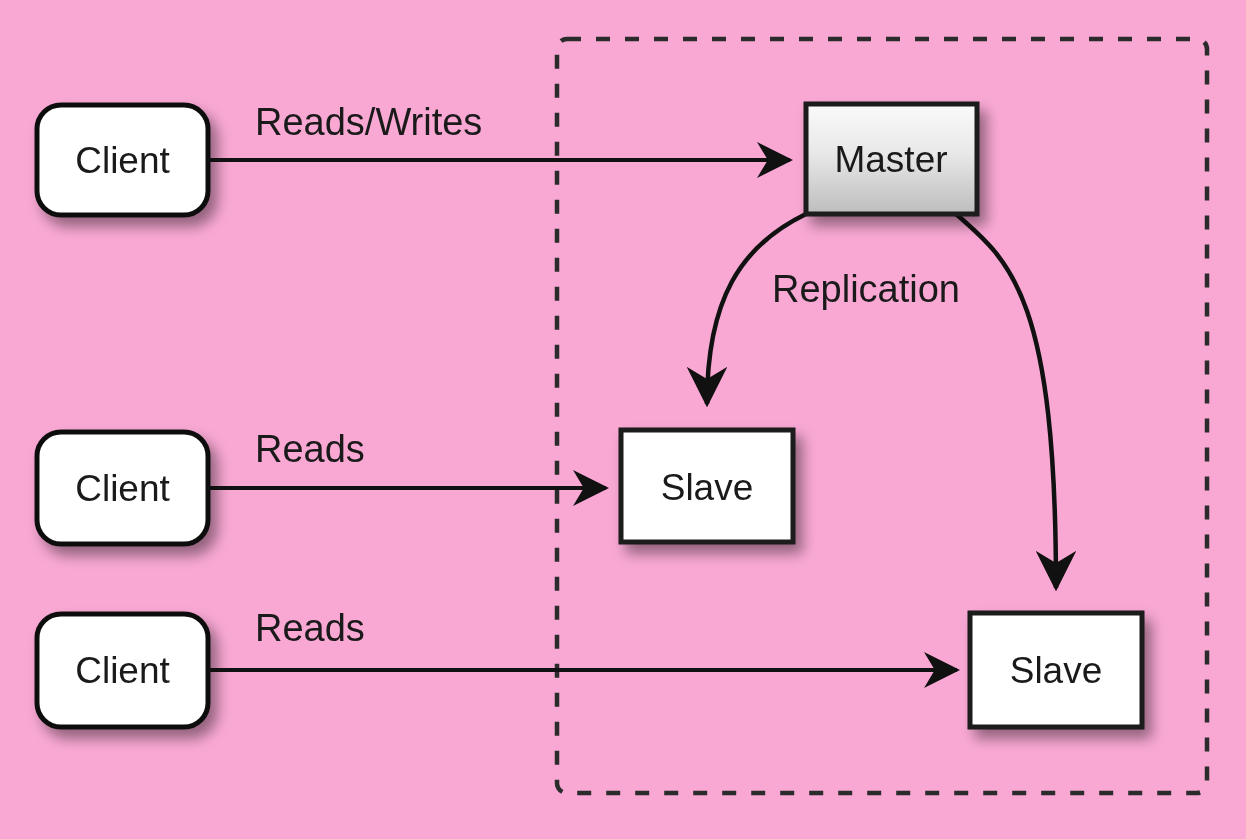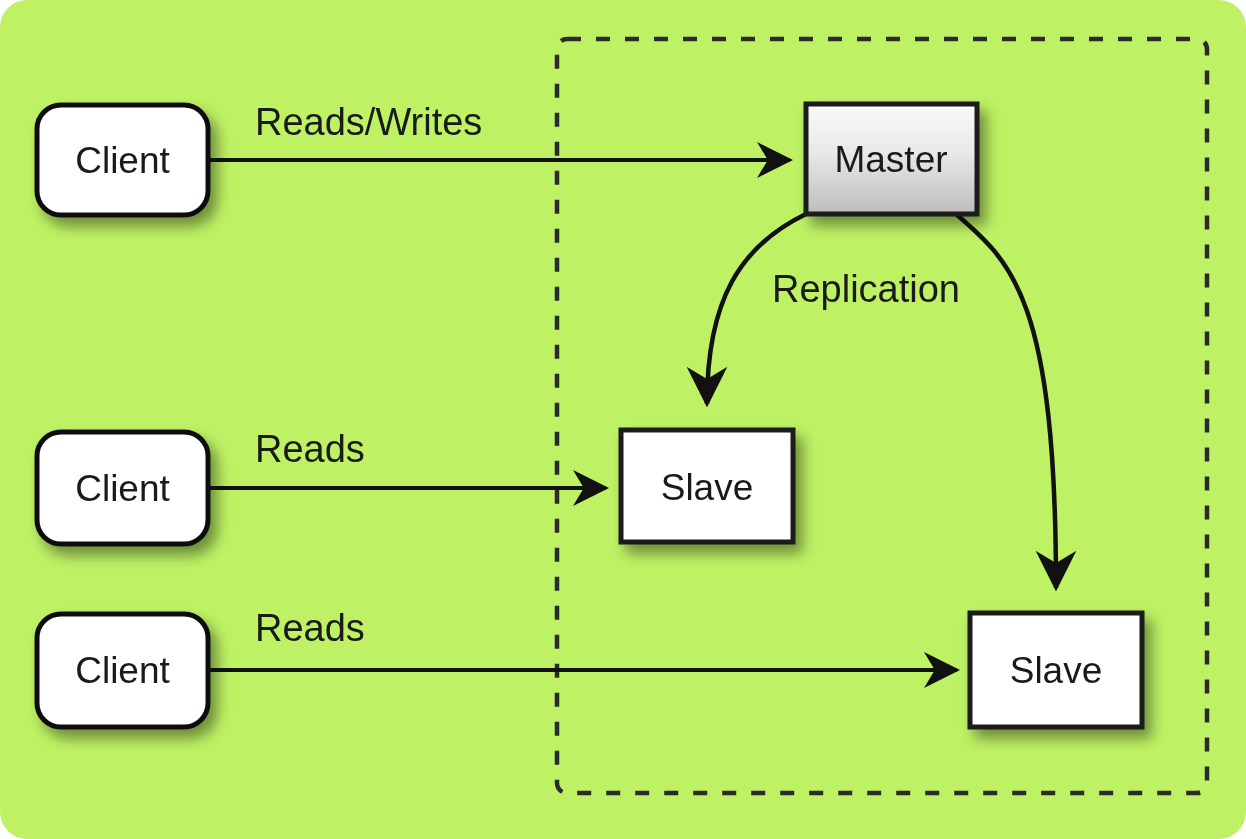--- a/index.html
+++ b/index.html
@@ -7,23 +7,22 @@
     padding: 0;
     background: #ffffff;
   }
   body {
     font-family: "Liberation Sans", sans-serif;
   }
   #canvas {
     position: relative;
     width: 1246px;
     height: 839px;
-    background: #bef264;
+    background: #f9a8d4;
     overflow: hidden;
-    border-radius: 27px;
   }
   #canvas svg {
     position: absolute;
     top: 0;
     left: 0;
     width: 1246px;
     height: 839px;
   }
   .node-label {
     font-family: "Liberation Sans", sans-serif;

